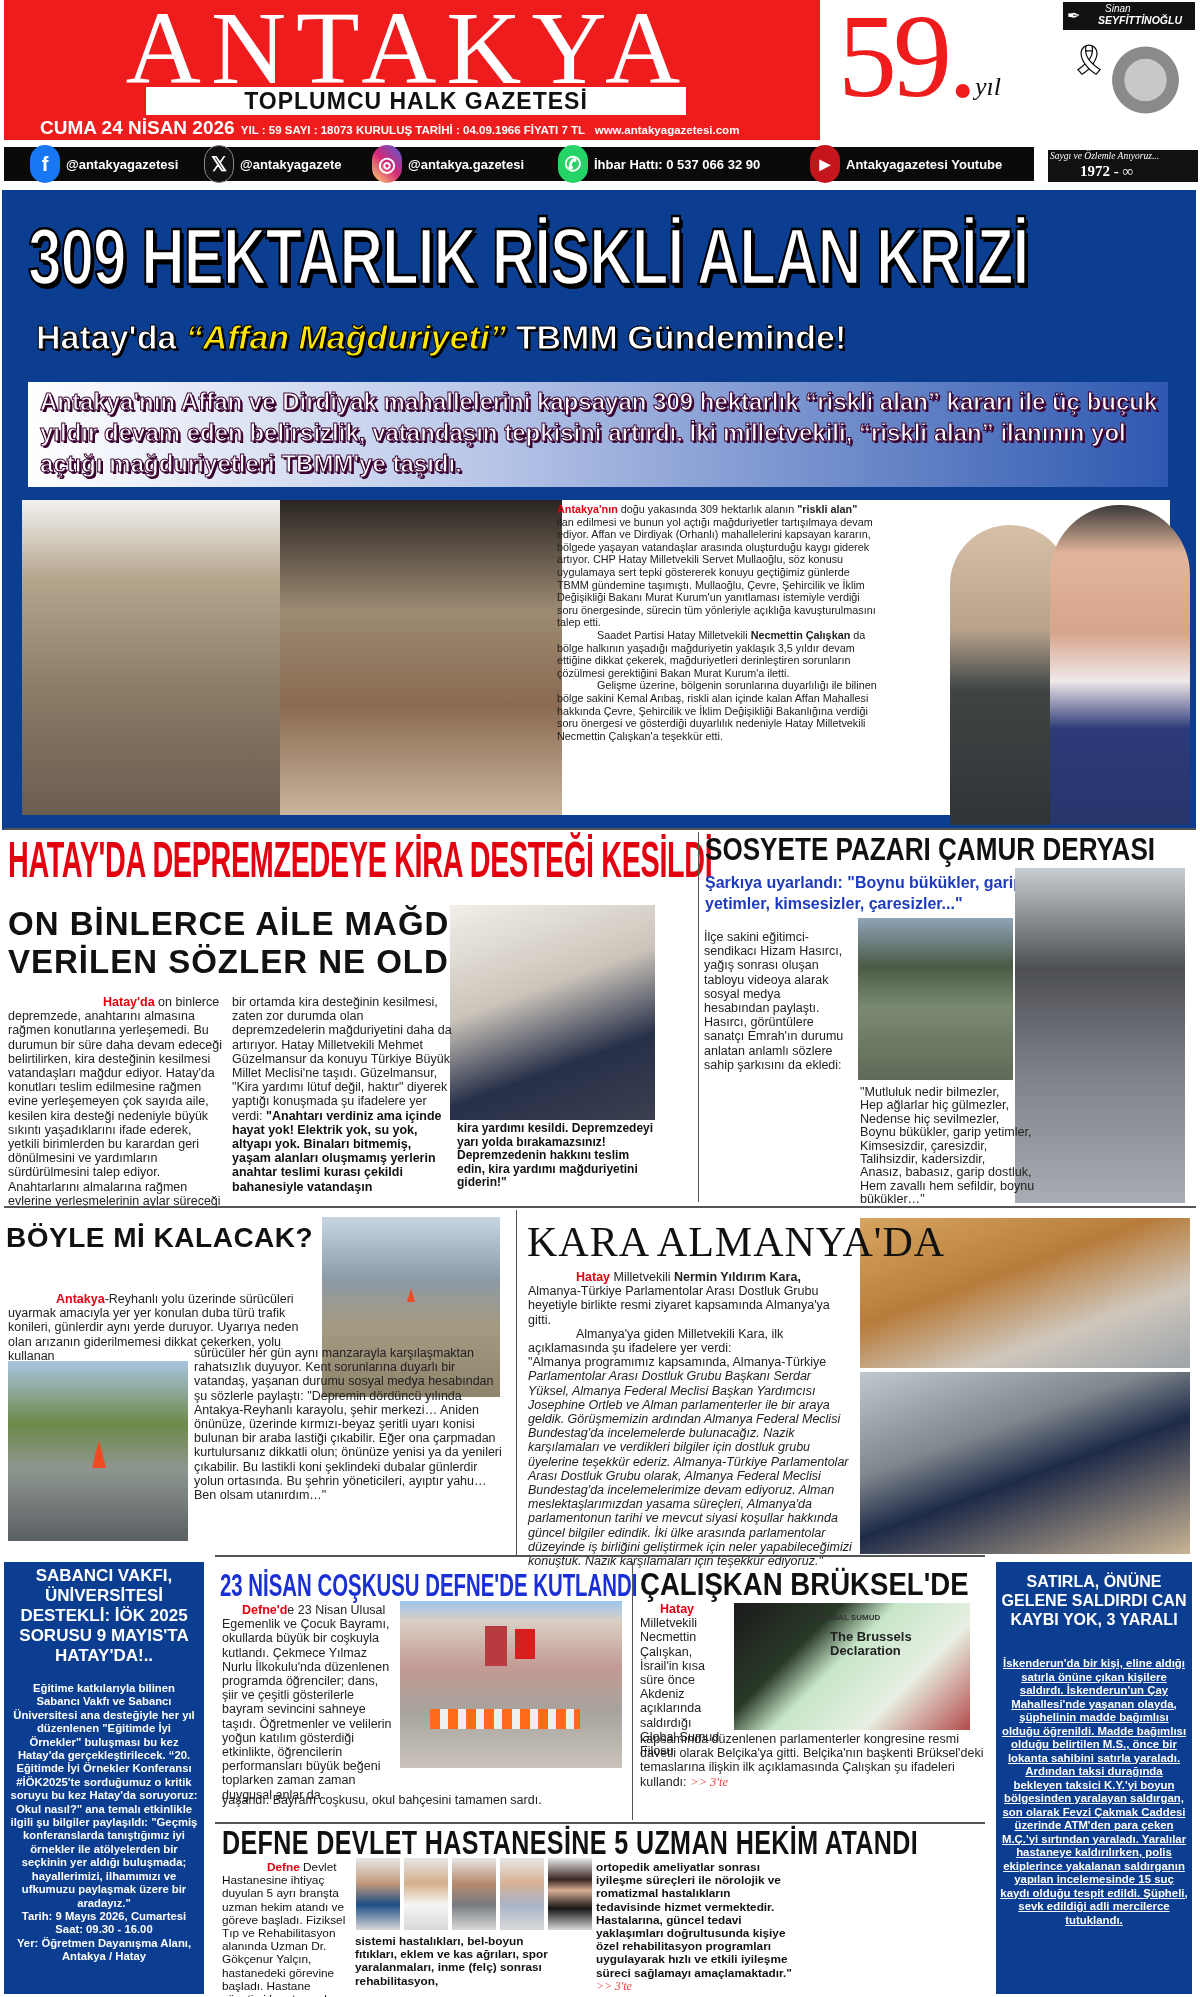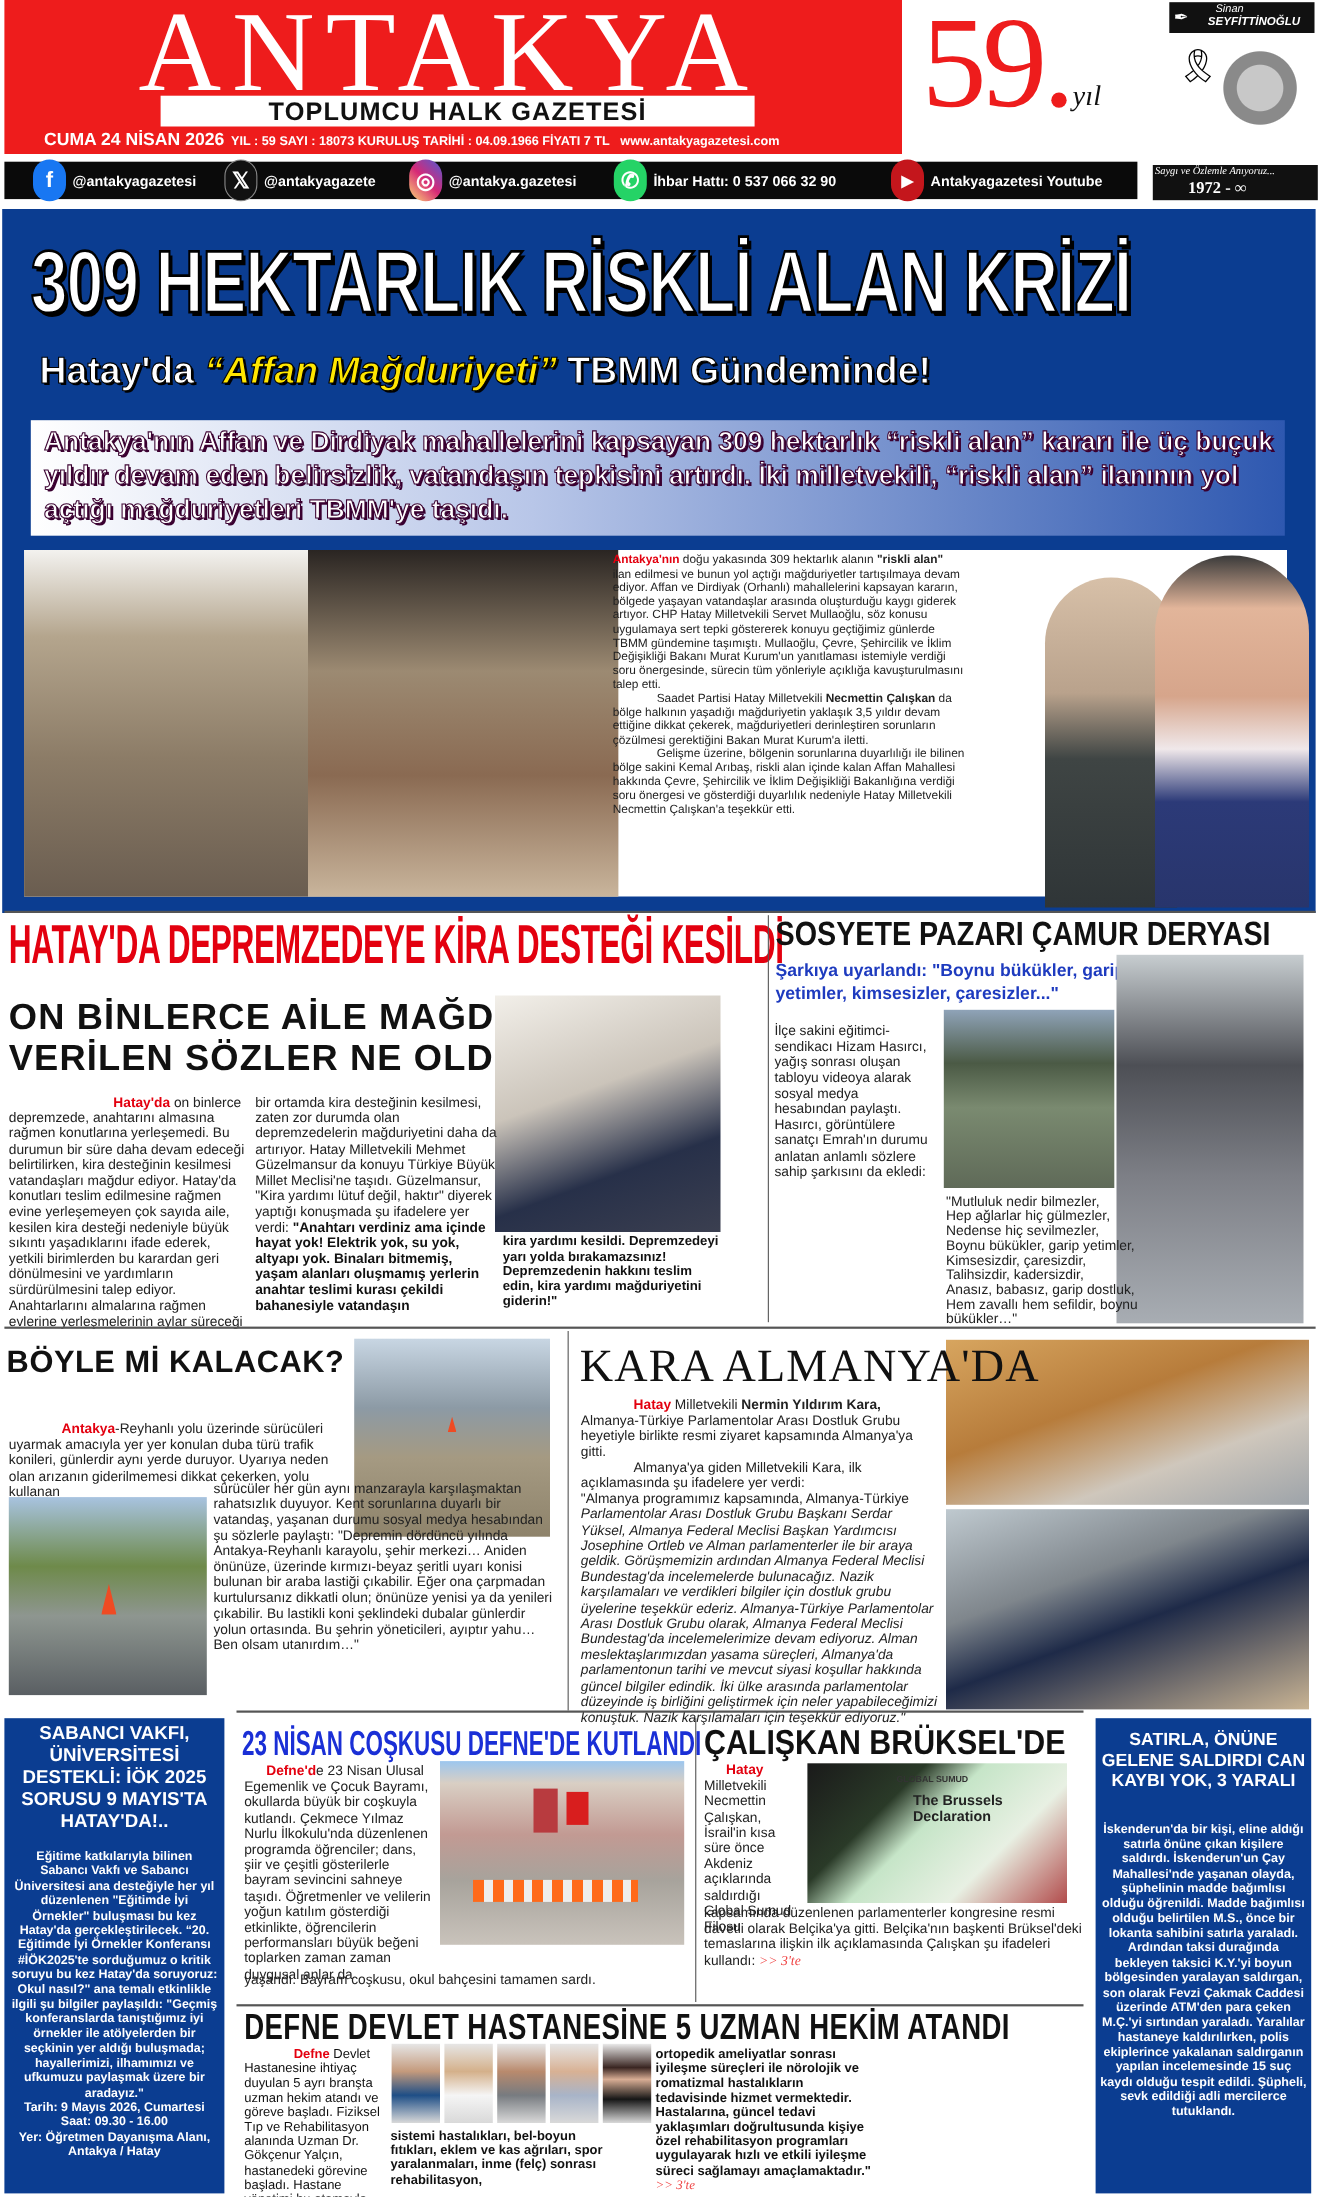--- a/index.html
+++ b/index.html
@@ -93,38 +93,38 @@
   #nisan-last { left: 222px; top: 1793px; width: 420px; }
 
   #cal-head { left: 640px; top: 1567px; font-size: 30px; font-weight: bold; color: #111; white-space: nowrap; transform: scale(0.92, 1.05); transform-origin: left top; }
   #cal-photo { left: 734px; top: 1603px; width: 236px; height: 127px; background: linear-gradient(135deg, #1a1a1a 0%, #2a3a28 30%, #c6e5c8 45%, #e8f0e3 70%, #b24c4c 100%); }
   #cal-photo-txt { left: 830px; top: 1630px; font-size: 13px; font-weight: bold; color: #222; line-height: 14px; }
   #cal-text-narrow { left: 640px; top: 1602px; width: 90px; }
   #cal-text-wide { left: 640px; top: 1732px; width: 345px; }
 
   #sat-box { left: 996px; top: 1562px; width: 196px; height: 432px; background: #0b3d91; }
   #sat-head { left: 1000px; top: 1572px; width: 188px; text-align: center; color: #fff; font-size: 16px; line-height: 19px; font-weight: bold; }
-  #sat-text { left: 1000px; top: 1657px; width: 188px; text-align: center; color: #fff; font-size: 11.4px; line-height: 13.5px; font-weight: bold; }
+  #sat-text { left: 1000px; top: 1657px; width: 188px; text-align: center; color: #fff; font-size: 11.4px; line-height: 13.5px; font-weight: bold; text-decoration: underline; }
 
   #dev-head { left: 222px; top: 1824px; font-size: 33px; font-weight: bold; color: #111; white-space: nowrap; transform: scale(0.76, 1.0); transform-origin: left top; letter-spacing: 0.5px; }
   .doc-photo { position: absolute; top: 1858px; width: 44px; height: 72px; }
   #dev-col1 { left: 222px; top: 1861px; width: 195px; font-size: 11.8px; line-height: 13.2px; }
   #dev-col2 { left: 393px; top: 1935px; width: 235px; font-size: 11.8px; line-height: 13.2px; font-weight: bold; }
   #dev-col3 { left: 595px; top: 1861px; width: 230px; font-size: 11.8px; line-height: 13.2px; font-weight: bold; }
   .more { color: #ef4444; font-family: "Liberation Serif", serif; font-style: italic; font-weight: normal; }
 </style>
 </head>
 <body>
 
 <div class="abs" id="mast-red"></div>
 <div class="abs" id="mast-title">ANTAKYA</div>
 <div class="abs" id="mast-sub-box"></div>
 <div class="abs" id="mast-sub">TOPLUMCU HALK GAZETESİ</div>
 <div class="abs" id="mast-info">
-  <span style="font-size:16px">CUMA 24 NİSAN 2026</span>&nbsp;
+  <span style="font-size:19px">CUMA 24 NİSAN 2026</span>&nbsp;
   <span>YIL : 59  SAYI : 18073 KURULUŞ TARİHİ : 04.09.1966  FİYATI 7 TL</span>&nbsp;&nbsp;
   <span>www.antakyagazetesi.com</span>
 </div>
 <div class="abs" id="year-num">59.</div>
 <div class="abs" id="year-suffix">yıl</div>
 
 <div class="abs" id="memo-name-bar"></div>
 <div class="abs" style="left:1067px;top:6px;color:#fff;font-size:16px">✒</div>
 <div class="abs" id="memo-first">Sinan</div>
 <div class="abs" id="memo-last">SEYFİTTİNOĞLU</div>

